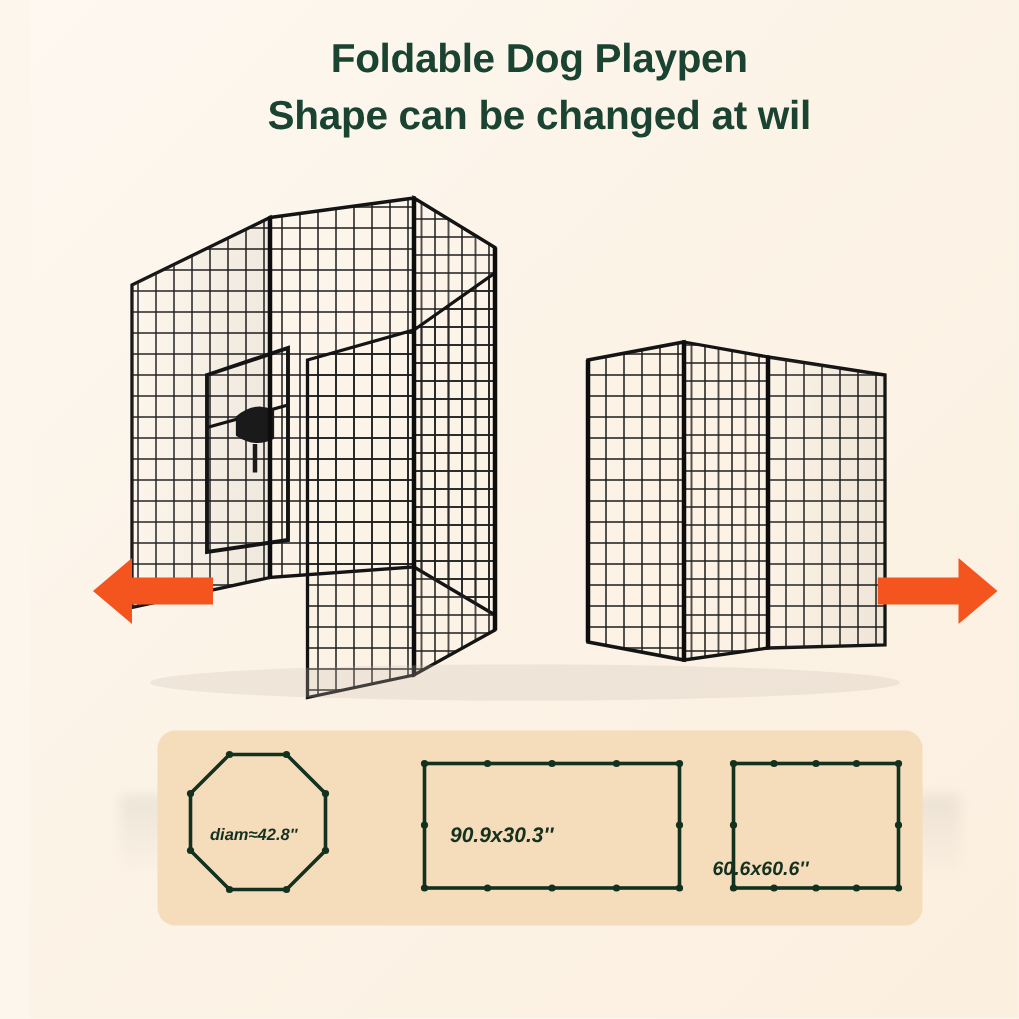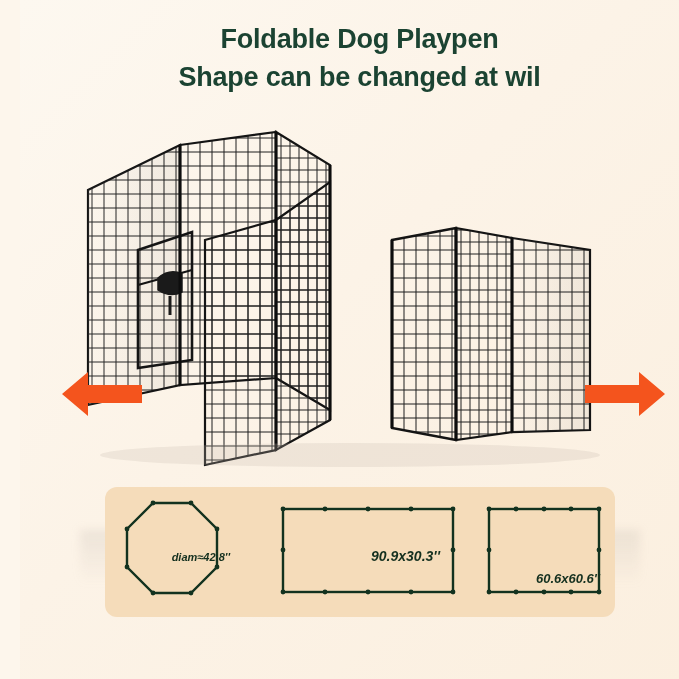--- a/index.html
+++ b/index.html
@@ -66,21 +66,21 @@
     width: 510px;
     height: 130px;
     background: #f5dcba;
     border-radius: 12px;
   }
   .shape-label {
     position: absolute;
     font-style: italic;
     font-weight: bold;
     color: #14301f;
-    text-align: right;
+    text-align: left;
     white-space: nowrap;
   }
   .lbl-oct { font-size: 11px; left: 120px; top: 551px; width: 90px;}
   .lbl-rect { font-size: 14px; left: 280px; top: 548px; width: 140px; font-style: italic;}
   .lbl-sq { font-size: 13px; left: 455px; top: 571px; width: 125px;}
 
   
   .reflection {
     position: absolute;
     left: 60px;

